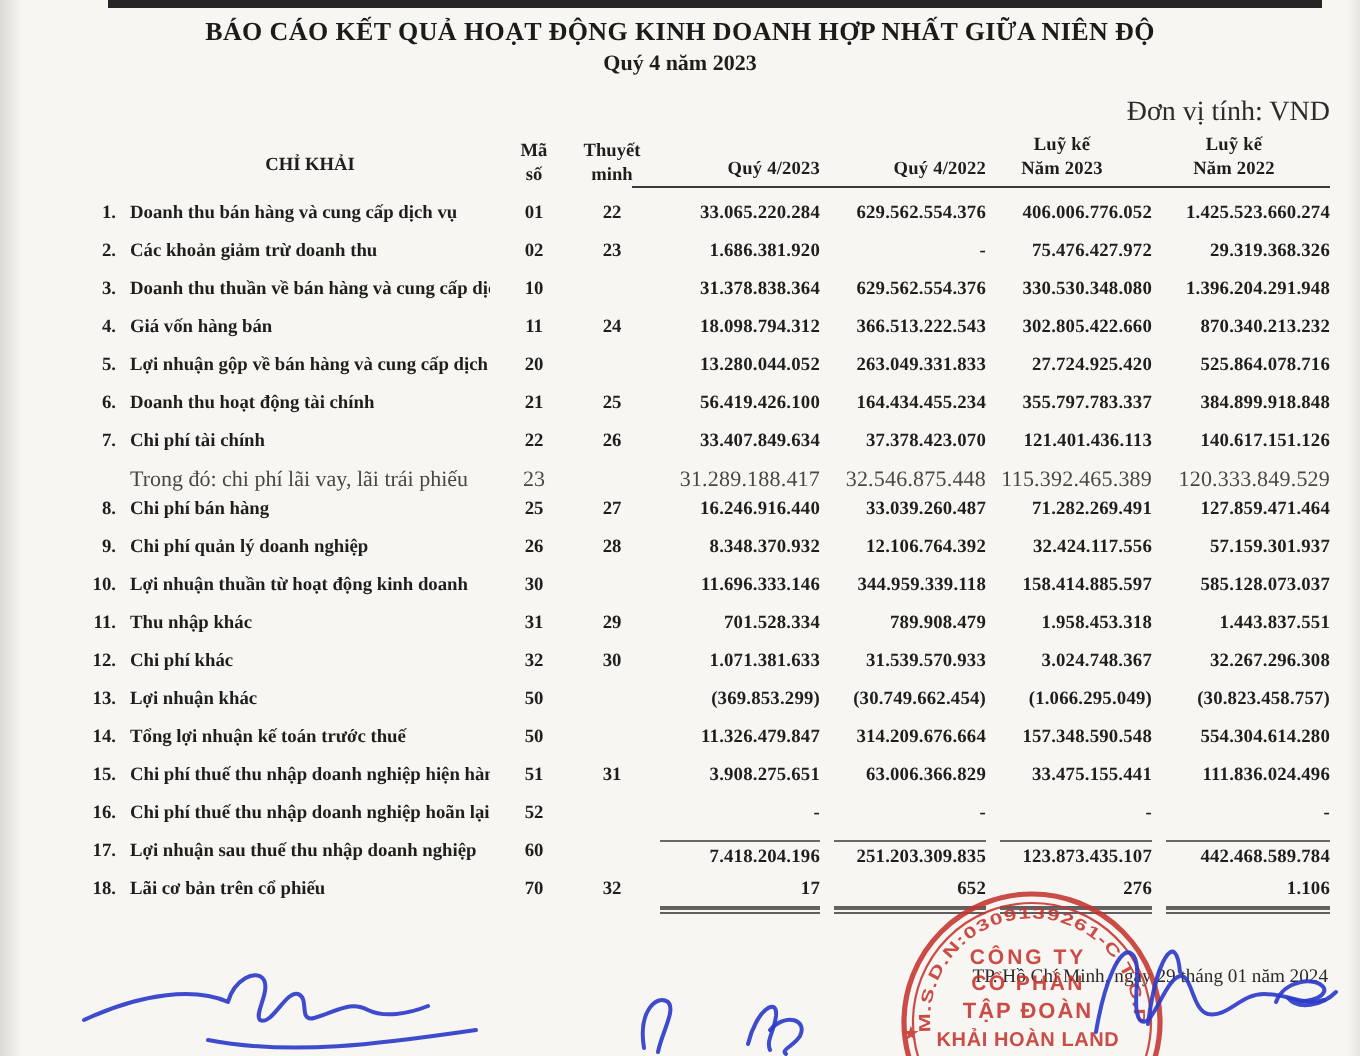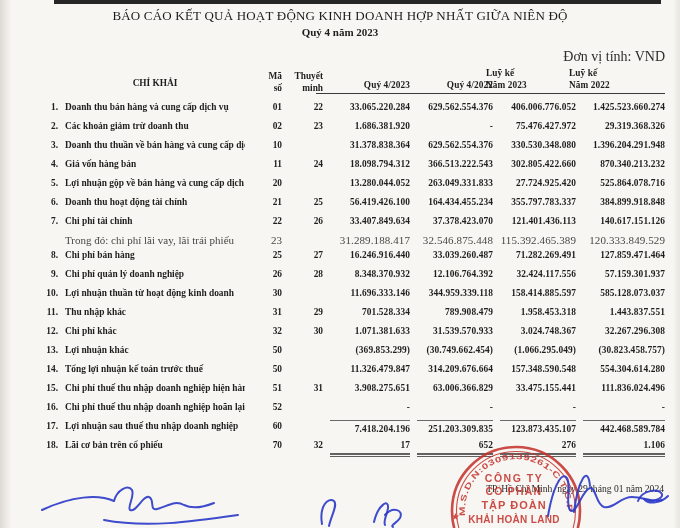--- a/index.html
+++ b/index.html
@@ -10,41 +10,41 @@
       linear-gradient(270deg, rgba(150,144,136,0.16) 0px, rgba(0,0,0,0) 7px),
       #f8f6f2;
     font-family:"Liberation Serif","DejaVu Serif",serif;
     color:#1e1e1e;
     box-sizing:border-box;
   }
   .page * { box-sizing:border-box; }
 
   .scan-bar { position:absolute; left:54px; top:0; width:607px; height:4px; background:#262626; }
 
-  .title { text-align:center; font-weight:normal; font-size:13px; letter-spacing:0.2px; padding-top:8px; color:#1b1b1b; }
+  .title { text-align:center; font-weight:bold; font-size:13px; letter-spacing:0.2px; padding-top:8px; color:#1b1b1b; }
   .subtitle { text-align:center; font-weight:bold; font-size:11px; margin-top:2px; }
   .unit { text-align:right; font-size:14px; margin:11px 15px 2px 0; color:#2c2c2c; }
 
   .grid {
     display:grid;
     grid-template-columns:42px 180px 30px 34px 80px 76px 76px 82px;
     column-gap:7px;
     padding-left:16px;
   }
   .c { font-size:9.4px; font-weight:bold; line-height:12px; }
   .c.no { text-align:right; }
   .c.label { white-space:nowrap; overflow:hidden; }
-  .c.code, .c.note { text-align:right; }
+  .c.code, .c.note { text-align:center; }
   .c.num { text-align:right; white-space:nowrap; letter-spacing:0.1px; }
 
   .thead { align-items:end; margin-top:1px; }
   .th { font-size:9.3px; }
   .th.criteria { text-align:center; padding-bottom:5px; }
   .two span { display:block; }
-  .th.num span { text-align:left; }
+  .th.num span { text-align:center; }
   .uline { border-bottom:1.5px solid #3a3a3a; padding-bottom:2px; margin-left:-14px; }
 
   #tbody { margin-top:7px; }
   .row { height:19px; }
   .row.sub { height:15px; }
   .row.sub .c { font-weight:normal; font-size:11px; color:#474747; }
   .rule-both .c.num { border-top:1.7px solid #696969; border-bottom:2.2px solid #646464; padding-top:2px; height:35px; }
   .rule-double .c.num { border-bottom:4px double #5f5f5f; height:18px;font-family:Liberation Serif, serif; }
 
   .dateline { position:absolute; top:483px; right:16px; font-size:9.6px; color:#2a2a2a; }

